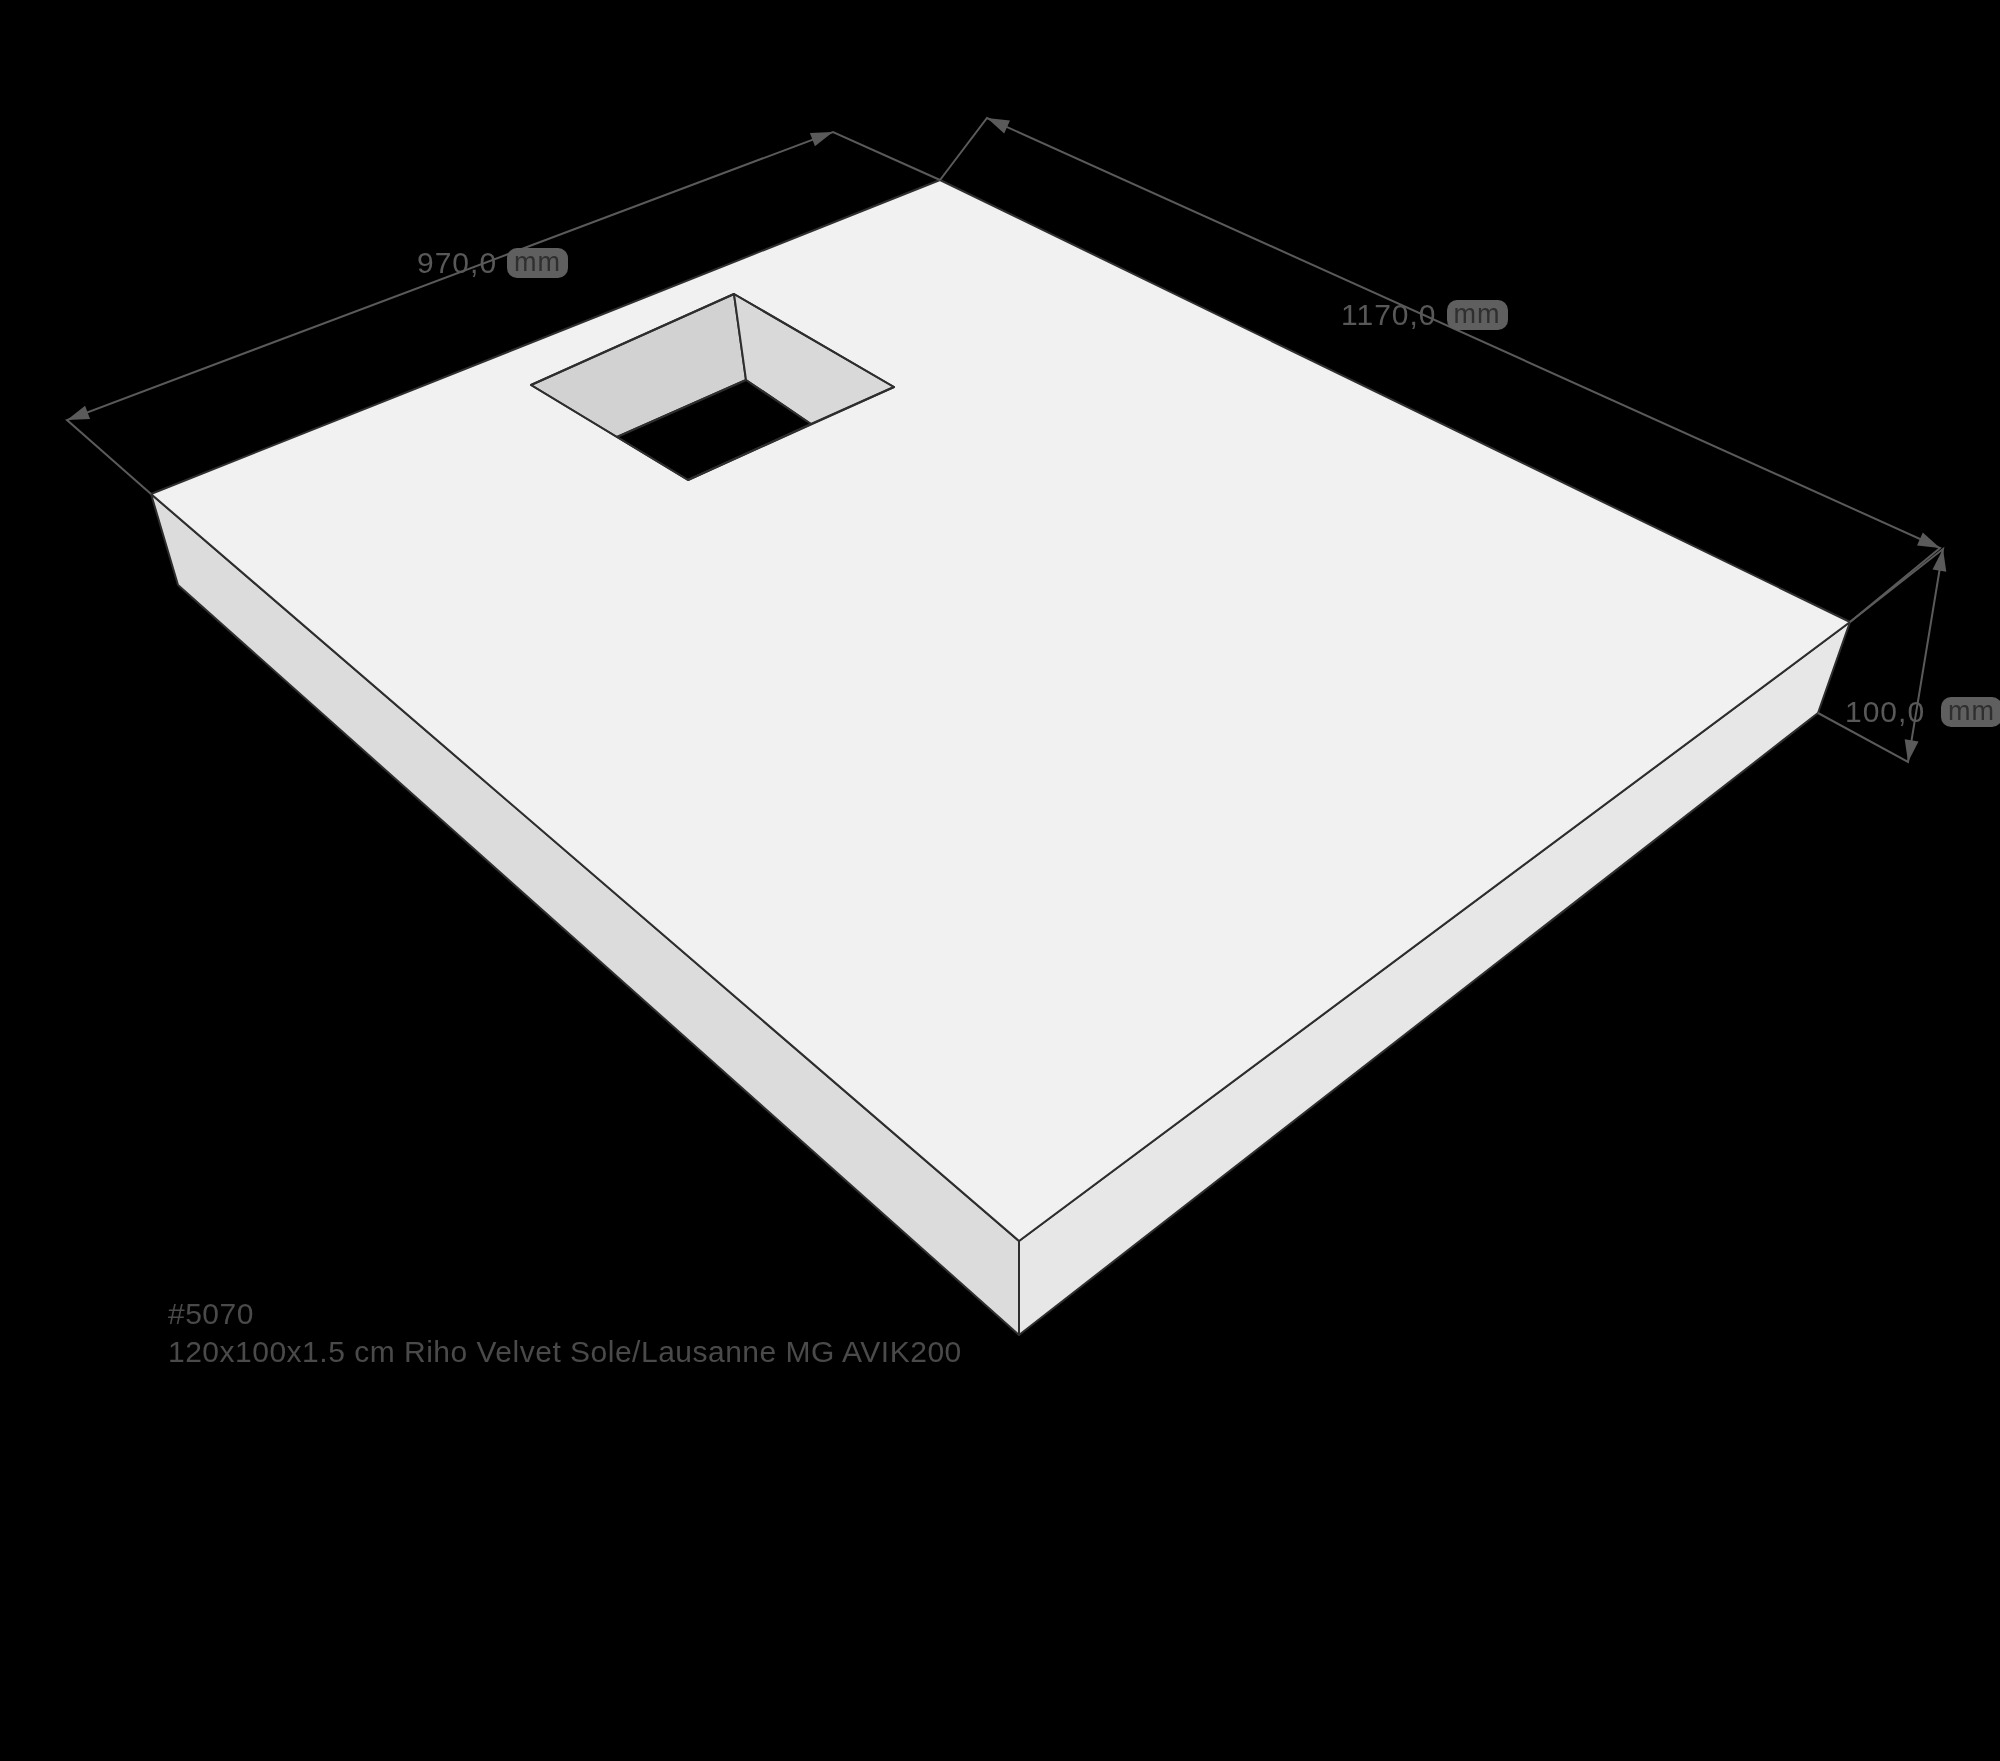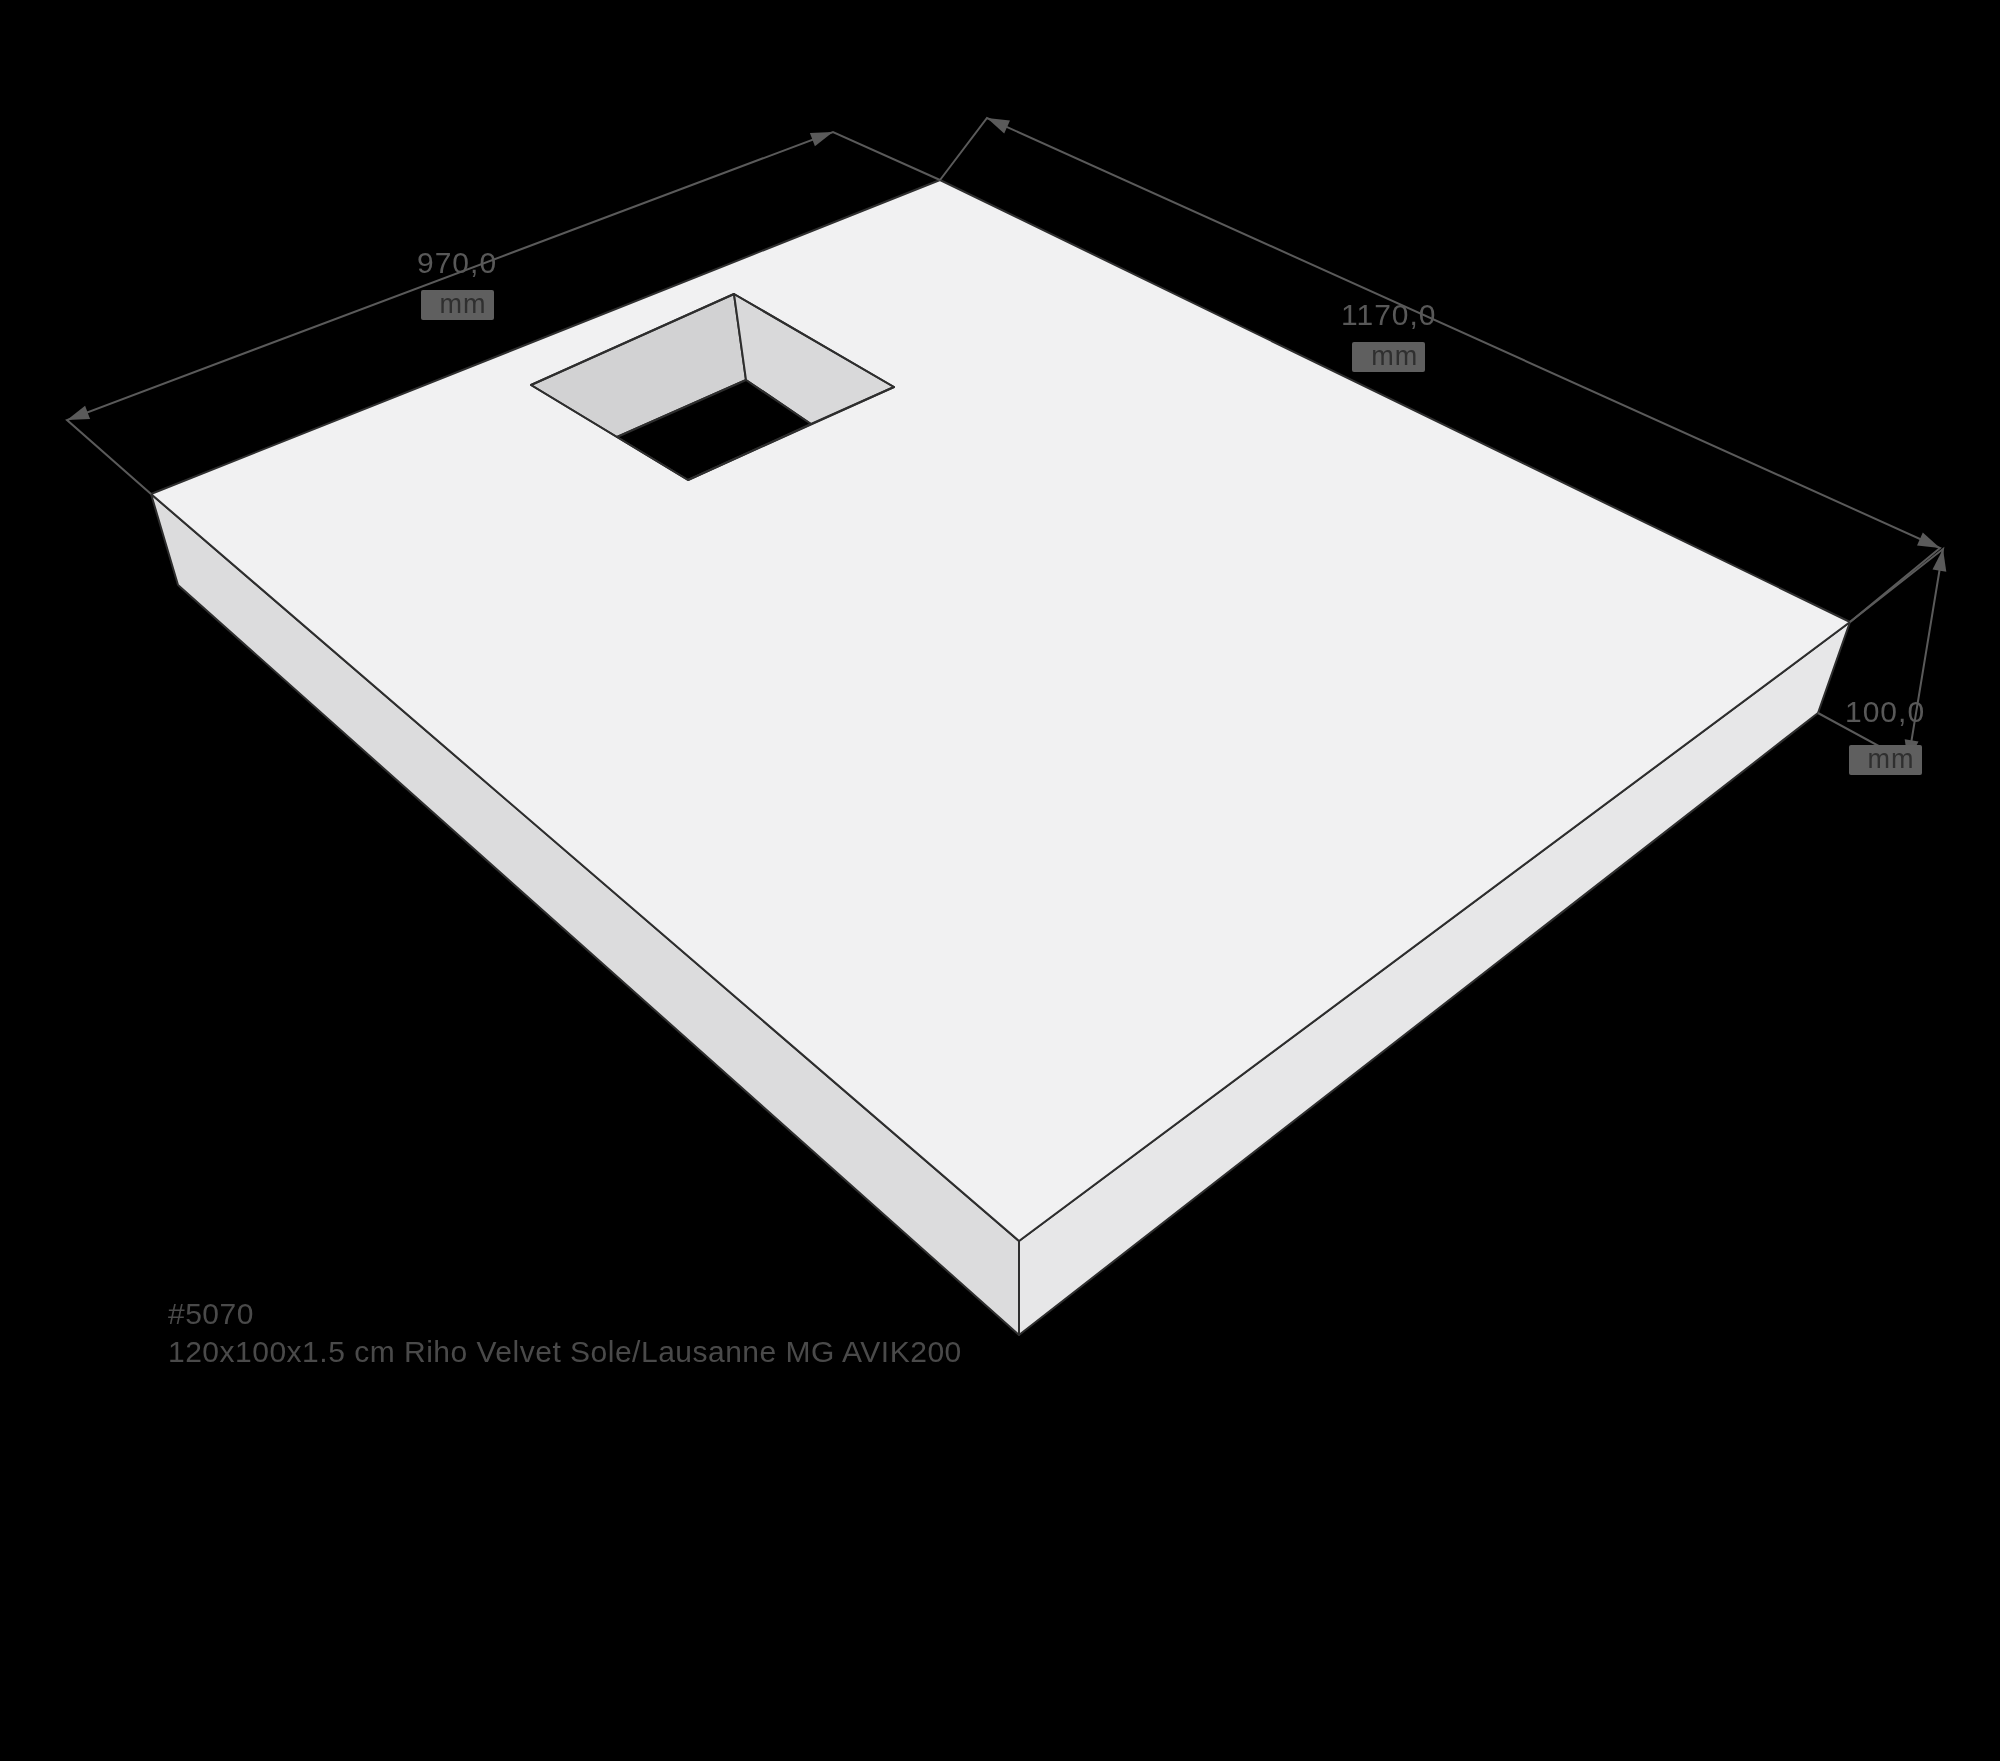--- a/index.html
+++ b/index.html
@@ -26,28 +26,28 @@
     font-family:"Liberation Sans", sans-serif;
   }
   #scene-svg{position:absolute;left:0;top:0;}
   .dim-label{
     position:absolute;
     color:var(--c-dimension-text);
     font-size:30px;
     font-weight:400;
     letter-spacing:1px;
     white-space:nowrap;
-    display:flex;align-items:center;gap:10px;flex-direction:column;
+    display:flex;align-items:center;gap:10px;
   }
   .dim-unit{
     background:var(--c-unit-plate);
     color:var(--c-unit-text);
-    padding:1px 7px 2px 19px;
+    padding:1px 7px 2px 7px;
     font-size:27px;
-    border-radius:2px;
+    border-radius:10px;
     line-height:1;
   }
   #info-block{
     position:absolute;
     left:168px;top:1295px;
     color:var(--c-info-text);
     font-size:30px;
     line-height:38px;
     letter-spacing:0.5px;
     white-space:nowrap;

